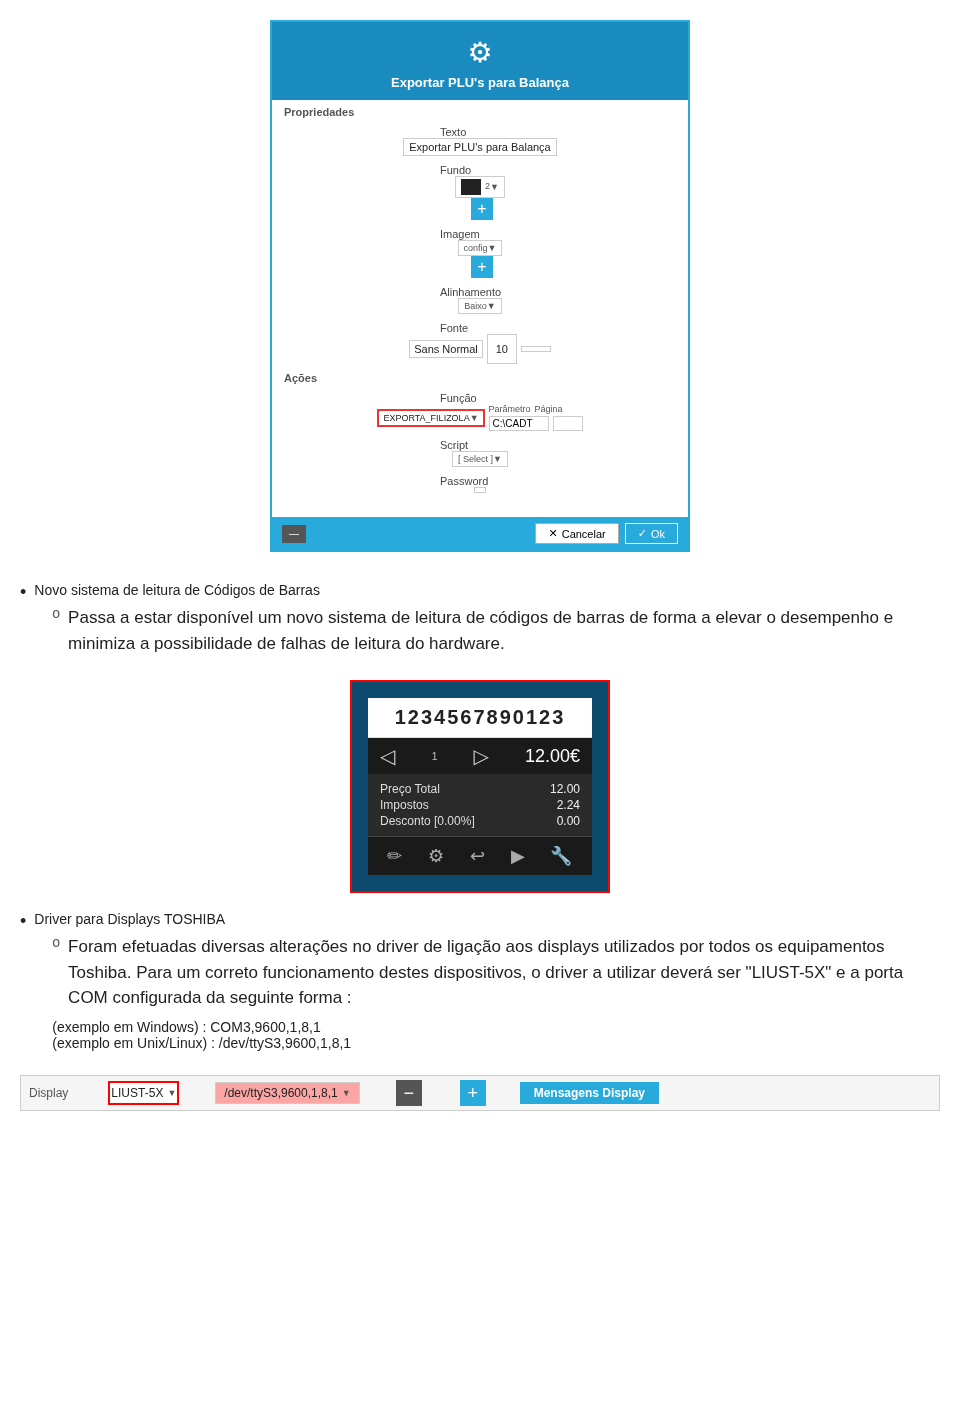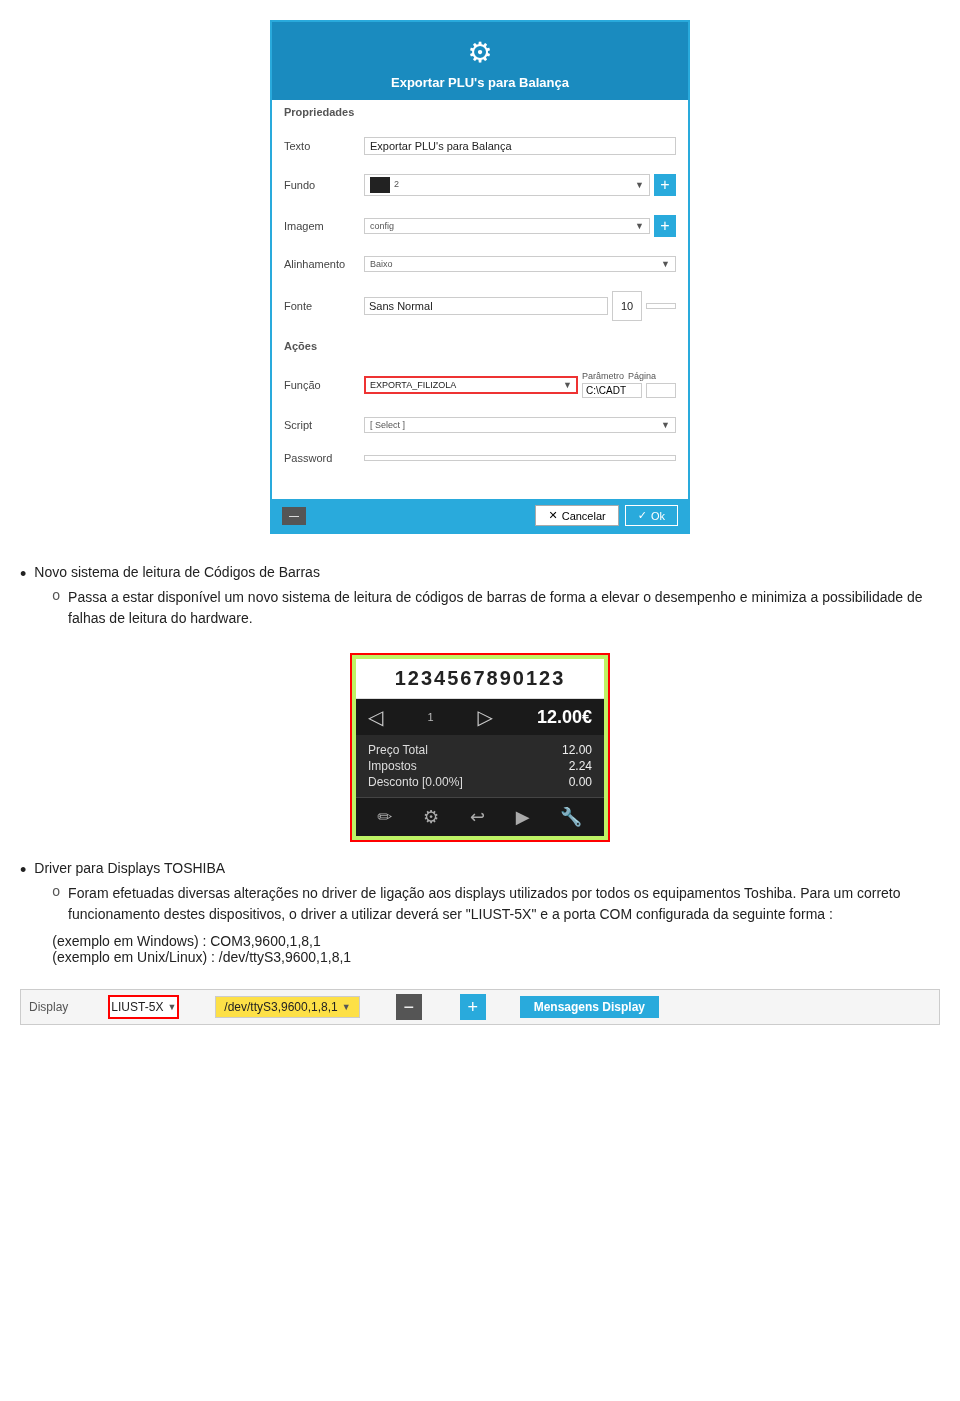--- a/index.html
+++ b/index.html
@@ -46,22 +46,23 @@
     }
     .section-label {
       font-size: 11px;
       color: #555;
       font-weight: bold;
       margin: 6px 0 2px;
     }
     .prop-row {
       display: flex;
       align-items: center;
-      margin: 19px 0;
-      font-size: 11px;
+      margin: 8px 0;
+      font-size: 11px;
+      flex-direction: column;
     }
     .prop-label {
       width: 80px;
       color: #444;
       font-size: 11px;
       flex-shrink: 0;
     }
     .prop-value {
       flex: 1;
       border: 1px solid #ccc;
@@ -250,35 +251,35 @@
       display: flex;
       align-items: flex-start;
       margin-bottom: 4px;
     }
     .sub-bullet {
       margin-right: 8px;
       color: #555;
       font-size: 14px;
     }
     .sub-text {
-      font-size: 14px;
+      font-size: 17px;
       line-height: 1.5;
     }
 
     
     .barcode-container {
       display: flex;
       justify-content: center;
       margin: 16px 0;
     }
     .barcode-widget {
       border: 2px solid #f00;
-      background: #bef264;
+      background: #0c4a6e;
       width: 260px;
-      padding: 4px;
+      padding: 16px;
       color: #fff;
     }
     .barcode-number {
       background: #fff;
       color: #222;
       font-size: 20px;
       font-weight: bold;
       text-align: center;
       padding: 8px 10px;
       letter-spacing: 2px;
@@ -296,21 +297,21 @@
       color: #ccc;
       cursor: pointer;
     }
     .nav-page {
       font-size: 11px;
       color: #bbb;
     }
     .nav-price {
       font-size: 18px;
       color: #fff;
-      font-weight: bold;
+      font-weight: normal;
     }
     .barcode-details {
       background: #2a2a2a;
       padding: 6px 12px;
     }
     .detail-row {
       display: flex;
       justify-content: space-between;
       font-size: 12px;
       color: #ddd;
@@ -353,21 +354,21 @@
       background: #fff;
       display: flex;
       align-items: center;
       gap: 4px;
       margin-right: 6px;
     }
     .display-port {
       border: 1px solid #ccc;
       padding: 3px 8px;
       font-size: 12px;
-      background: #fde047;
+      background: #fca5a5;
       display: flex;
       align-items: center;
       gap: 4px;
       margin-right: 6px;
     }
     .display-btn-plus {
       background: #29aadc;
       color: #fff;
       border: none;
       width: 26px;

